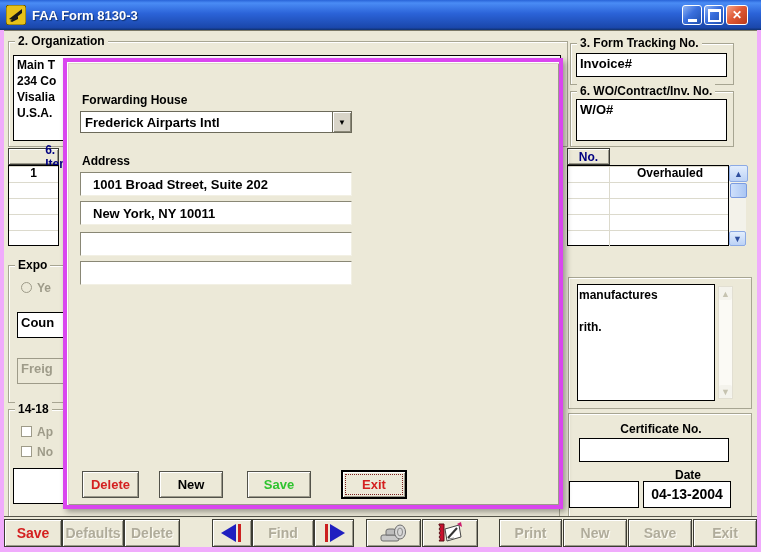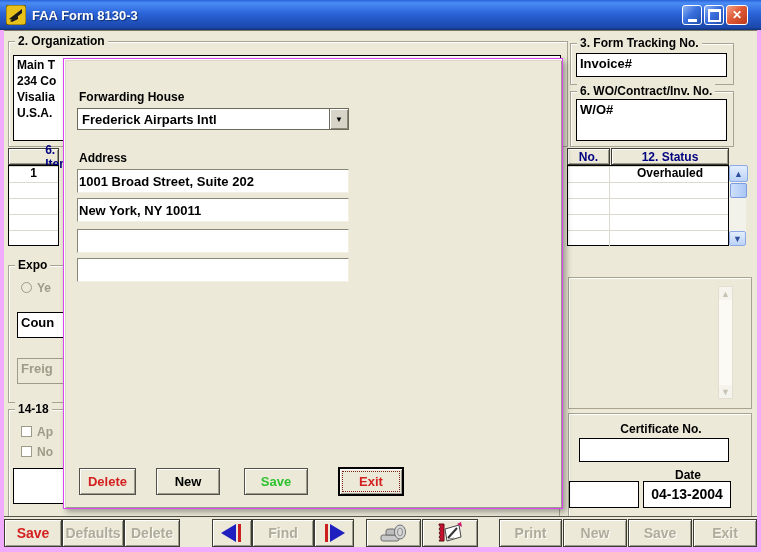--- a/index.html
+++ b/index.html
@@ -42,30 +42,30 @@
   
   .sb-btn{width:17px;height:15px;border:1px solid #8caae4;border-radius:2px;
     background:linear-gradient(180deg,#e3eefd,#bcd2f6);
     display:flex;align-items:center;justify-content:center;
     color:#2f4f9e;font:9px "Liberation Sans",sans-serif;}
   .sb-track{background:#f3f2ea;}
   .sb-thumb{background:linear-gradient(90deg,#cfe0fb,#aac6f4);border:1px solid #7c9ce0;border-radius:2px;}
   .sb-btn.dis{border:1px solid #d8d5c6;background:#f4f3ec;color:#c6c3b0;}
 
   
-  .dialog{background:#ECE9D8;border:1px solid #d946ef;
+  .dialog{background:#ECE9D8;border:4px solid #d946ef;
     box-shadow:inset 1px 1px 0 #ffffff,inset 2px 2px 0 #dcd8c8,inset -1px -1px 0 #9c9a8c,3px 3px 6px rgba(0,0,0,.35);}
   .dlg-label{font:bold 12px "Liberation Sans",sans-serif;color:#000;}
   .combo{background:#fff;border:1px solid #6c6a5a;display:flex;align-items:center;}
   .combo-text{flex:1;font:bold 13px "Liberation Sans",sans-serif;padding:14px 4px;color:#000;overflow:hidden;white-space:nowrap;}
   .combo-btn{width:18px;height:100%;background:#d8d4c8;border-left:1px solid #6c6a5a;
     box-shadow:inset 1px 1px 0 #fff,inset -1px -1px 0 #8a8878;
     display:flex;align-items:center;justify-content:center;font:8px "Liberation Sans",sans-serif;color:#000;}
   .addr-input{background:#fff;border:1px solid #898775;border-bottom-color:#f2f0e4;border-right-color:#f2f0e4;
-    font:bold 13px "Liberation Sans",sans-serif;color:#000;padding:0 1px;width:100%;height:100%;outline:none;box-sizing:border-box;}
+    font:bold 13px "Liberation Sans",sans-serif;color:#000;padding:0 12px;width:100%;height:100%;outline:none;box-sizing:border-box;}
   .dlg-btn{background:#ECE9D8;border:1px solid #52524a;
     box-shadow:inset 1px 1px 0 #fff,inset -1px -1px 0 #9c9a8c;
     display:flex;align-items:center;justify-content:center;
     font:bold 13px "Liberation Sans",sans-serif;cursor:default;}
   .dlg-btn.default{border:2px solid #000;}
   .focus-dotted{outline:1px dotted #7a2020;outline-offset:-5px;}
 
   
   .tb-btn{background:#ECE9D8;border:1px solid #3c3c34;
     box-shadow:inset 1px 1px 0 #fff,inset -1px -1px 0 #9c9a8c;
@@ -124,21 +124,20 @@
       <div class="abs blackbox fieldval" style="left:5px;top:9px;width:151px;height:24px;">Invoice#</div>
     </div>
 
     <div class="abs groupbox" style="left:566px;top:60px;width:164px;height:56px;">
       <span class="legend">6. WO/Contract/Inv. No.</span>
       <div class="abs blackbox fieldval" style="left:5px;top:7px;width:151px;height:42px;">W/O#</div>
     </div>
 
     <div class="abs hdrcell" style="left:4px;top:117px;width:51px;height:17px;padding-left:48px;">6. Item</div>
     <div class="abs hdrcell" style="left:563px;top:117px;width:43px;height:17px;">No.</div>
-    <div class="abs hdrcell" style="left:607px;top:117px;width:118px;height:17px;">12. Status</div>
 
     <div class="abs blackbox grayline-rows" style="left:4px;top:134px;width:51px;height:81px;">
       <div style="height:16px;text-align:center;font:bold 12px 'Liberation Sans',sans-serif;line-height:15px;">1</div>
     </div>
 
     <div class="abs blackbox grayline-rows" style="left:563px;top:134px;width:162px;height:81px;">
       <div class="abs" style="left:41px;top:0;width:1px;height:81px;background:#dcdacd;"></div>
       <div class="abs" style="left:42px;top:0;width:120px;height:16px;text-align:center;font:bold 12px 'Liberation Sans',sans-serif;line-height:15px;">Overhauled</div>
     </div>
 
@@ -163,20 +162,25 @@
     <div class="abs groupbox" style="left:4px;top:378px;width:552px;height:116px;">
       <span class="legend">14-18</span>
       <span class="abs checkbox" style="left:12px;top:16px;"></span>
       <span class="abs graylabel" style="left:28px;top:15px;">Ap</span>
       <span class="abs checkbox" style="left:12px;top:36px;"></span>
       <span class="abs graylabel" style="left:28px;top:35px;">No</span>
       <div class="abs blackbox fieldval" style="left:4px;top:58px;width:104px;height:36px;"></div>
     </div>
 
     <div class="abs groupbox" style="left:564px;top:246px;width:184px;height:132px;">
+      <div class="abs blackbox" style="left:8px;top:6px;width:138px;height:117px;padding:2px 1px;font:bold 12px 'Liberation Sans',sans-serif;line-height:16px;">
+        <div>manufactures</div>
+        <div style="height:16px;"></div>
+        <div>rith.</div>
+      </div>
       <div class="abs" style="left:149px;top:8px;width:15px;height:113px;background:#fbfaf5;border:1px solid #e2dfd2;">
         <div class="sb-btn dis" style="width:13px;height:13px;border:none;">
             <span>▲</span>
           </div>
         <div class="abs sb-btn dis" style="left:0;bottom:0;width:13px;height:13px;border:none;">
             <span>▼</span>
           </div>
       </div>
     </div>
 

